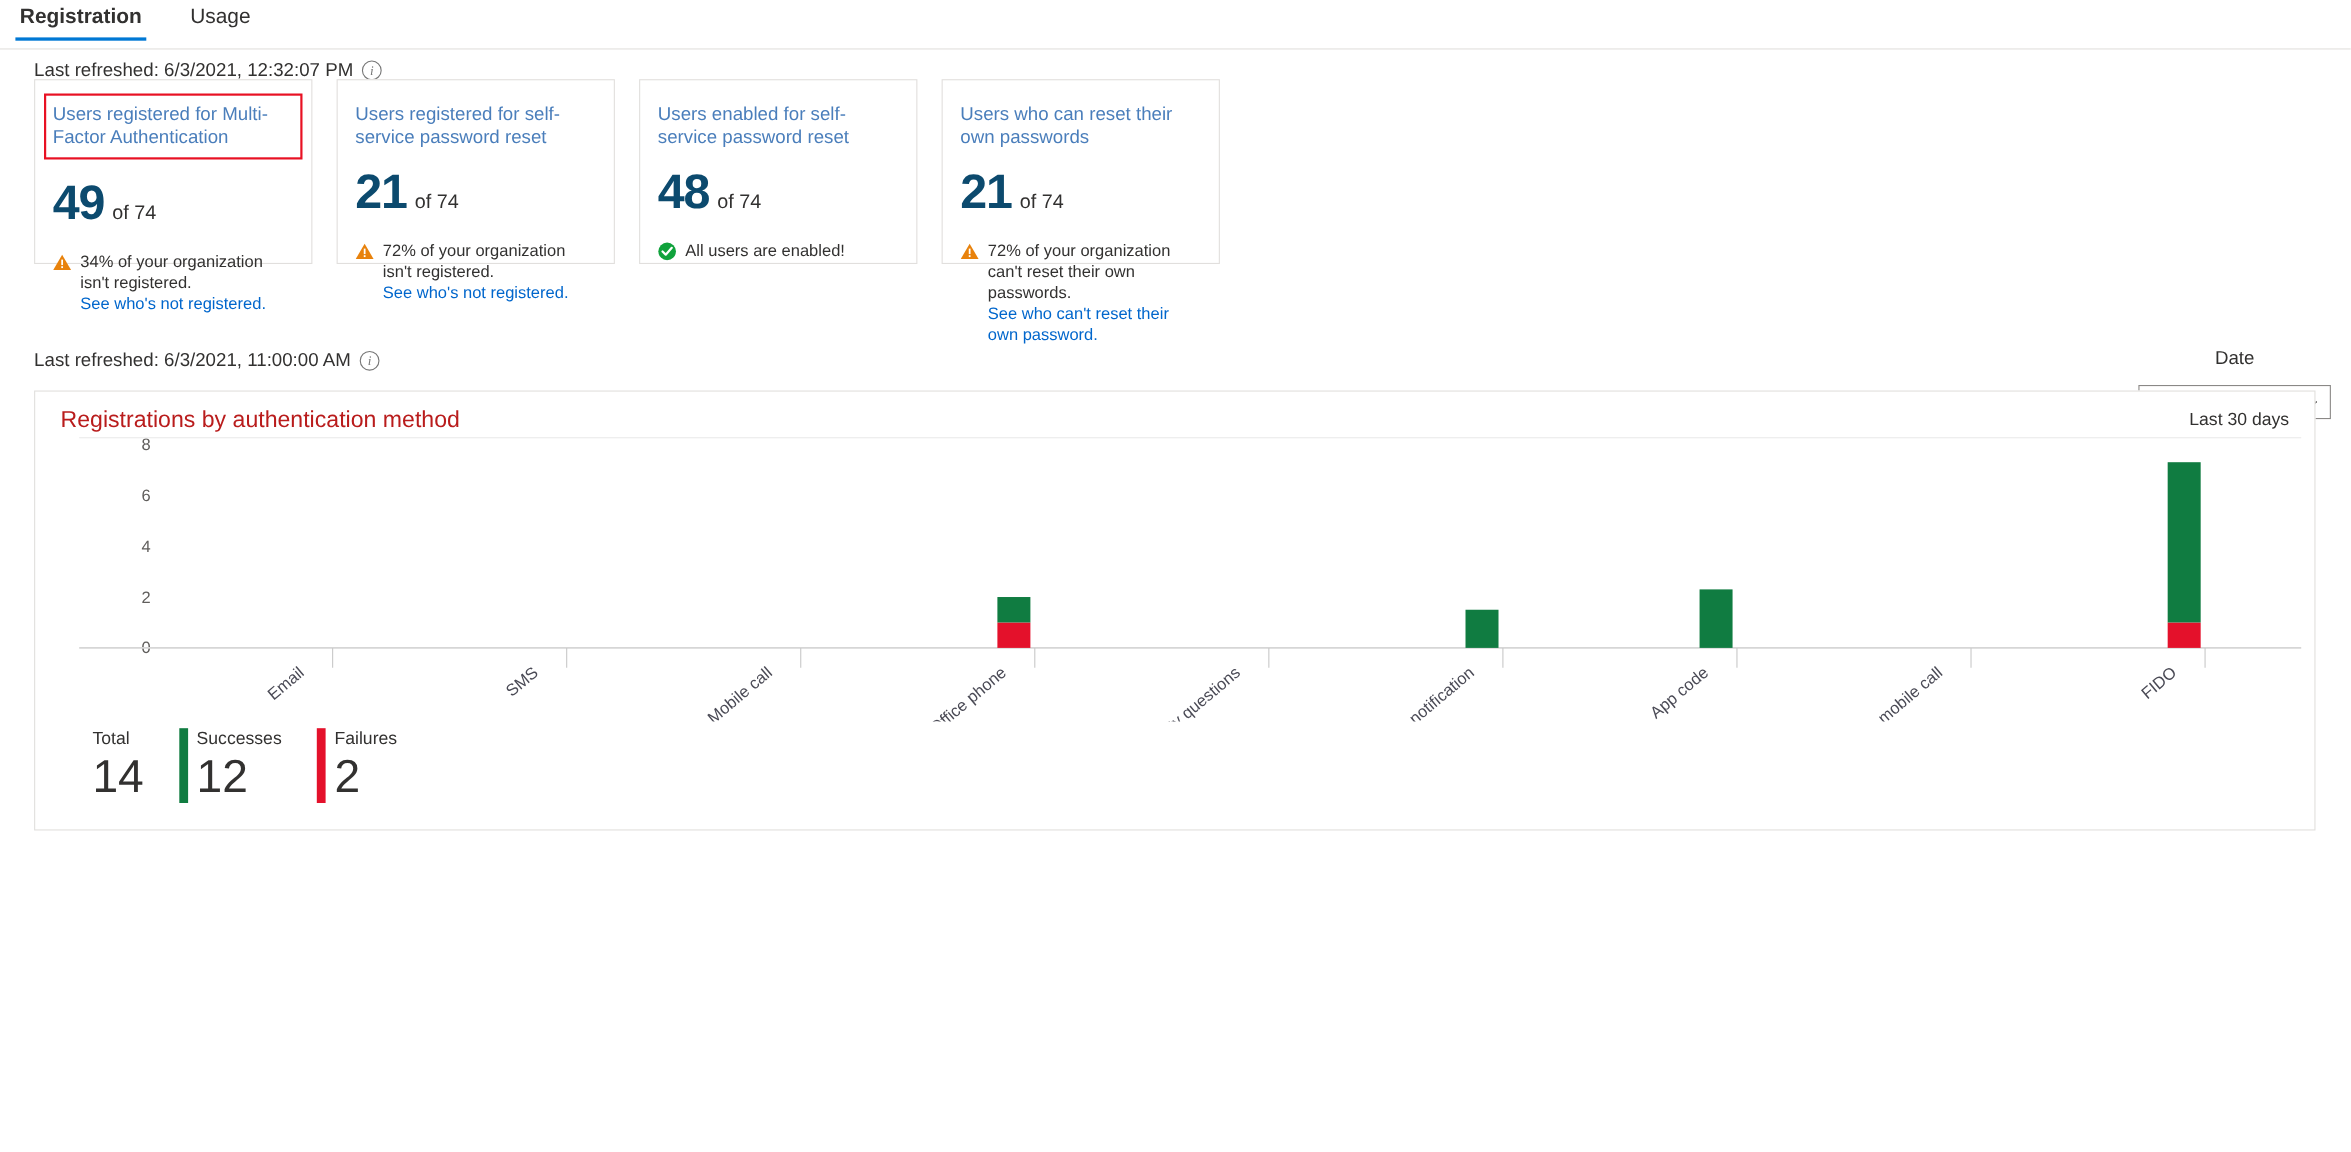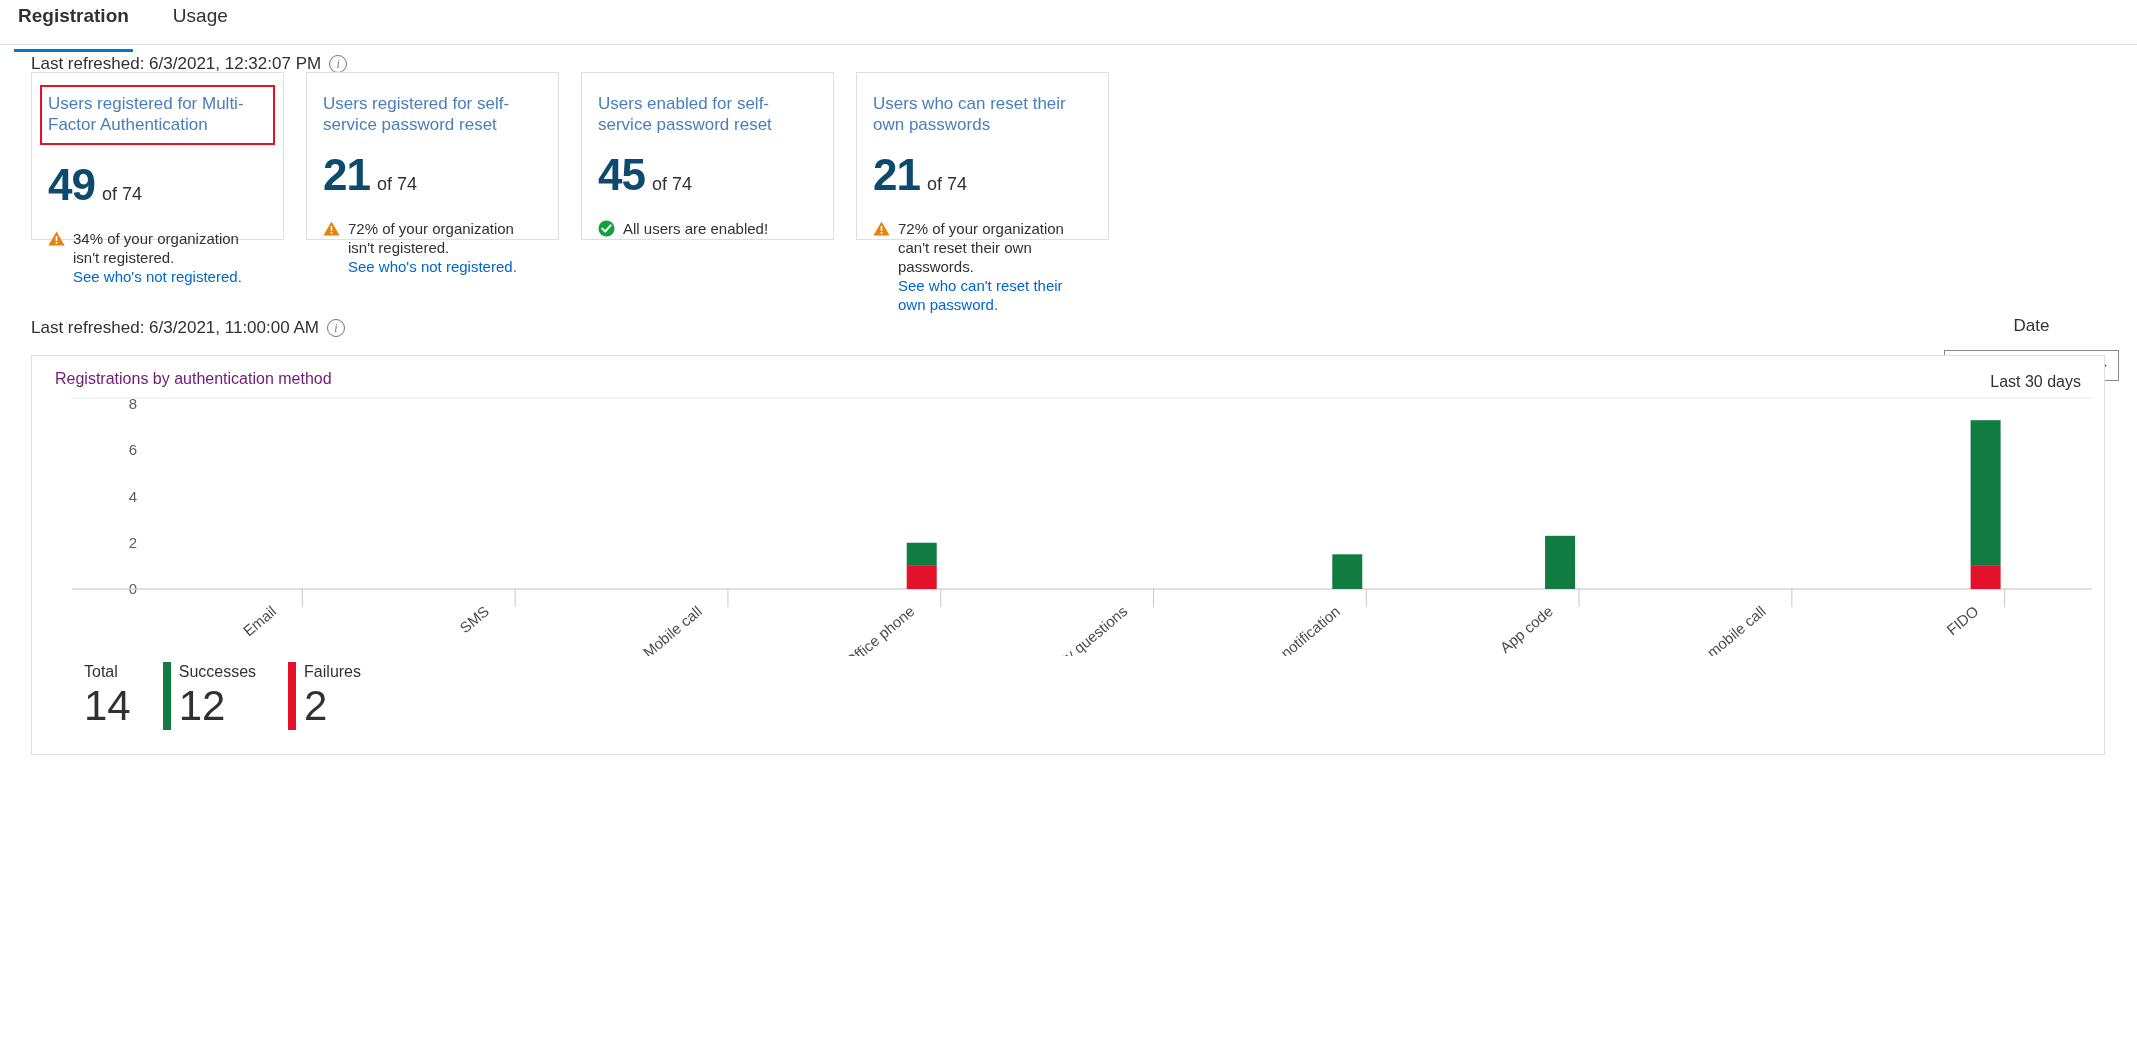--- a/index.html
+++ b/index.html
@@ -14,21 +14,21 @@
   }
 
   
   .tabbar{
     position:absolute;left:0;top:0;width:2137px;height:44px;
     border-bottom:1px solid #e1dfdd;
     display:flex;align-items:flex-start;
   }
   .tab{
     position:relative;
-    padding:4px 4px 24px 4px;
+    padding:4px 4px 9px 4px;
     margin-left:14px;
     font-size:19px;
     color:#323130;
     cursor:pointer;
     line-height:24px;
   }
   .tab.first{margin-left:14px;}
   .tab.active{font-weight:bold;}
   .tab.active:after{
     content:"";position:absolute;left:0;right:0;bottom:0;height:3px;background:#0078d4;
@@ -119,21 +119,21 @@
     position:absolute;left:31px;top:355px;
     width:2074px;height:400px;
     border:1px solid #e1dfdd;background:#fff;
     box-sizing:border-box;
   }
   .chart-header{
     position:relative;height:40px;
   }
   .chart-title{
     position:absolute;left:23px;top:14px;
-    font-size:16px;color:#701a75;cursor:pointer;
+    font-size:21px;color:#b91c1c;cursor:pointer;
   }
   .chart-range{
     position:absolute;right:23px;top:17px;
     font-size:16px;color:#323130;
   }
   .plot{
     position:absolute;left:0;top:40px;width:2072px;height:260px;
   }
   .totals{
     position:absolute;left:0;bottom:14px;height:78px;
@@ -218,21 +218,21 @@
       </div>
     </div>
   </div>
 
   <div class="card">
     <div class="card-inner">
       <div class="card-title-wrap">
         <div class="card-title">Users enabled for self-service password reset</div>
       </div>
       <div class="big-number-row">
-        <span class="big-number">45</span>
+        <span class="big-number">48</span>
         <span class="of-total">of 74</span>
       </div>
       <div class="status-row">
         <span class="ok-icon">
           <svg width="17" height="17" viewBox="0 0 17 17">
               <circle cx="8.5" cy="8.5" r="8" fill="#10a23c"></circle>
               <path d="M4.3 8.6 L7.2 11.5 L12.7 5.3" stroke="#ffffff" stroke-width="2" fill="none" stroke-linecap="round" stroke-linejoin="round"></path>
             </svg>
         </span>
         <span class="status-text">

